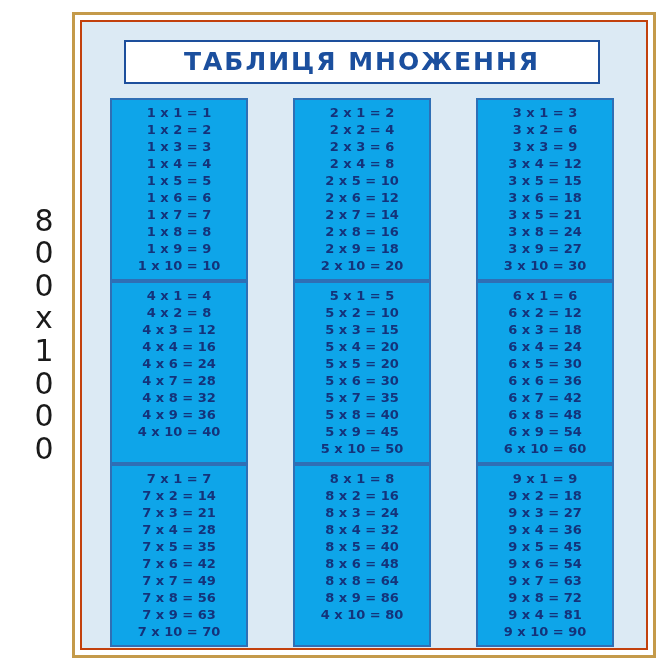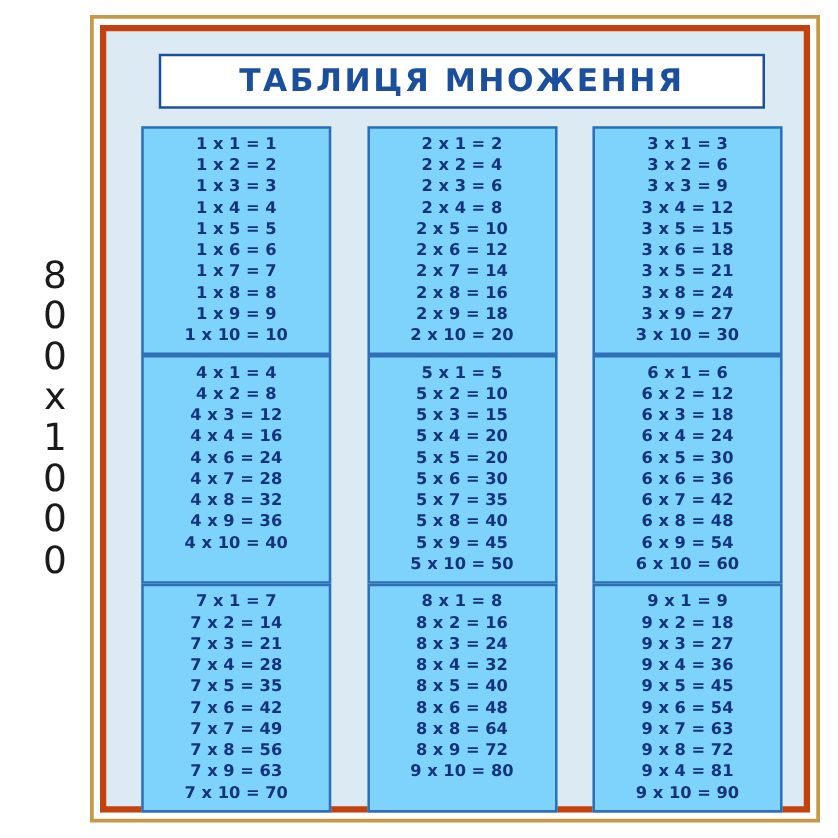--- a/index.html
+++ b/index.html
@@ -50,23 +50,23 @@
     height: 646px;
     background: #ffffff;
     border: 3px solid #c49a4a;
     box-sizing: border-box;
     padding: 5px;
   }
   #poster-inner {
     width: 100%;
     height: 100%;
     box-sizing: border-box;
-    border: 5px solid #c2410c;
+    border: 2px solid #c2410c;
     background: #dceaf4;
-    padding: 12px 3px 14px 14px;
+    padding: 12px 18px 14px 14px;
     display: flex;
     flex-direction: column;
   }
 
   
   #title-wrap {
     border: 2px solid #1d4f9c;
     background: #ffffff;
     margin: 6px 28px 14px 28px;
     padding: 5px 0 6px 0;
@@ -86,22 +86,22 @@
     display: flex;
     flex-direction: column;
     justify-content: space-between;
     padding: 0 14px 4px 14px;
   }
   .grid-row {
     display: flex;
     justify-content: space-between;
   }
   .block {
-    width: 152px;
-    background: #7dd3fc;
+    width: 138px;
+    background: #0ea5e9;
     border: 2px solid #2f6fb5;
     padding: 4px 0 5px 0;
     box-sizing: border-box;
   }
   .line {
     font-family: "DejaVu Sans", sans-serif;
     font-weight: bold;
     font-size: 13px;
     color: #14337a;
     text-align: center;
@@ -225,22 +225,22 @@
             <div class="line">7 x 10 = 70</div>
           </div>
           <div class="block">
             <div class="line">8 x 1 = 8</div>
             <div class="line">8 x 2 = 16</div>
             <div class="line">8 x 3 = 24</div>
             <div class="line">8 x 4 = 32</div>
             <div class="line">8 x 5 = 40</div>
             <div class="line">8 x 6 = 48</div>
             <div class="line">8 x 8 = 64</div>
-            <div class="line">8 x 9 = 72</div>
-            <div class="line">9 x 10 = 80</div>
+            <div class="line">8 x 9 = 86</div>
+            <div class="line">4 x 10 = 80</div>
           </div>
           <div class="block">
             <div class="line">9 x 1 = 9</div>
             <div class="line">9 x 2 = 18</div>
             <div class="line">9 x 3 = 27</div>
             <div class="line">9 x 4 = 36</div>
             <div class="line">9 x 5 = 45</div>
             <div class="line">9 x 6 = 54</div>
             <div class="line">9 x 7 = 63</div>
             <div class="line">9 x 8 = 72</div>

